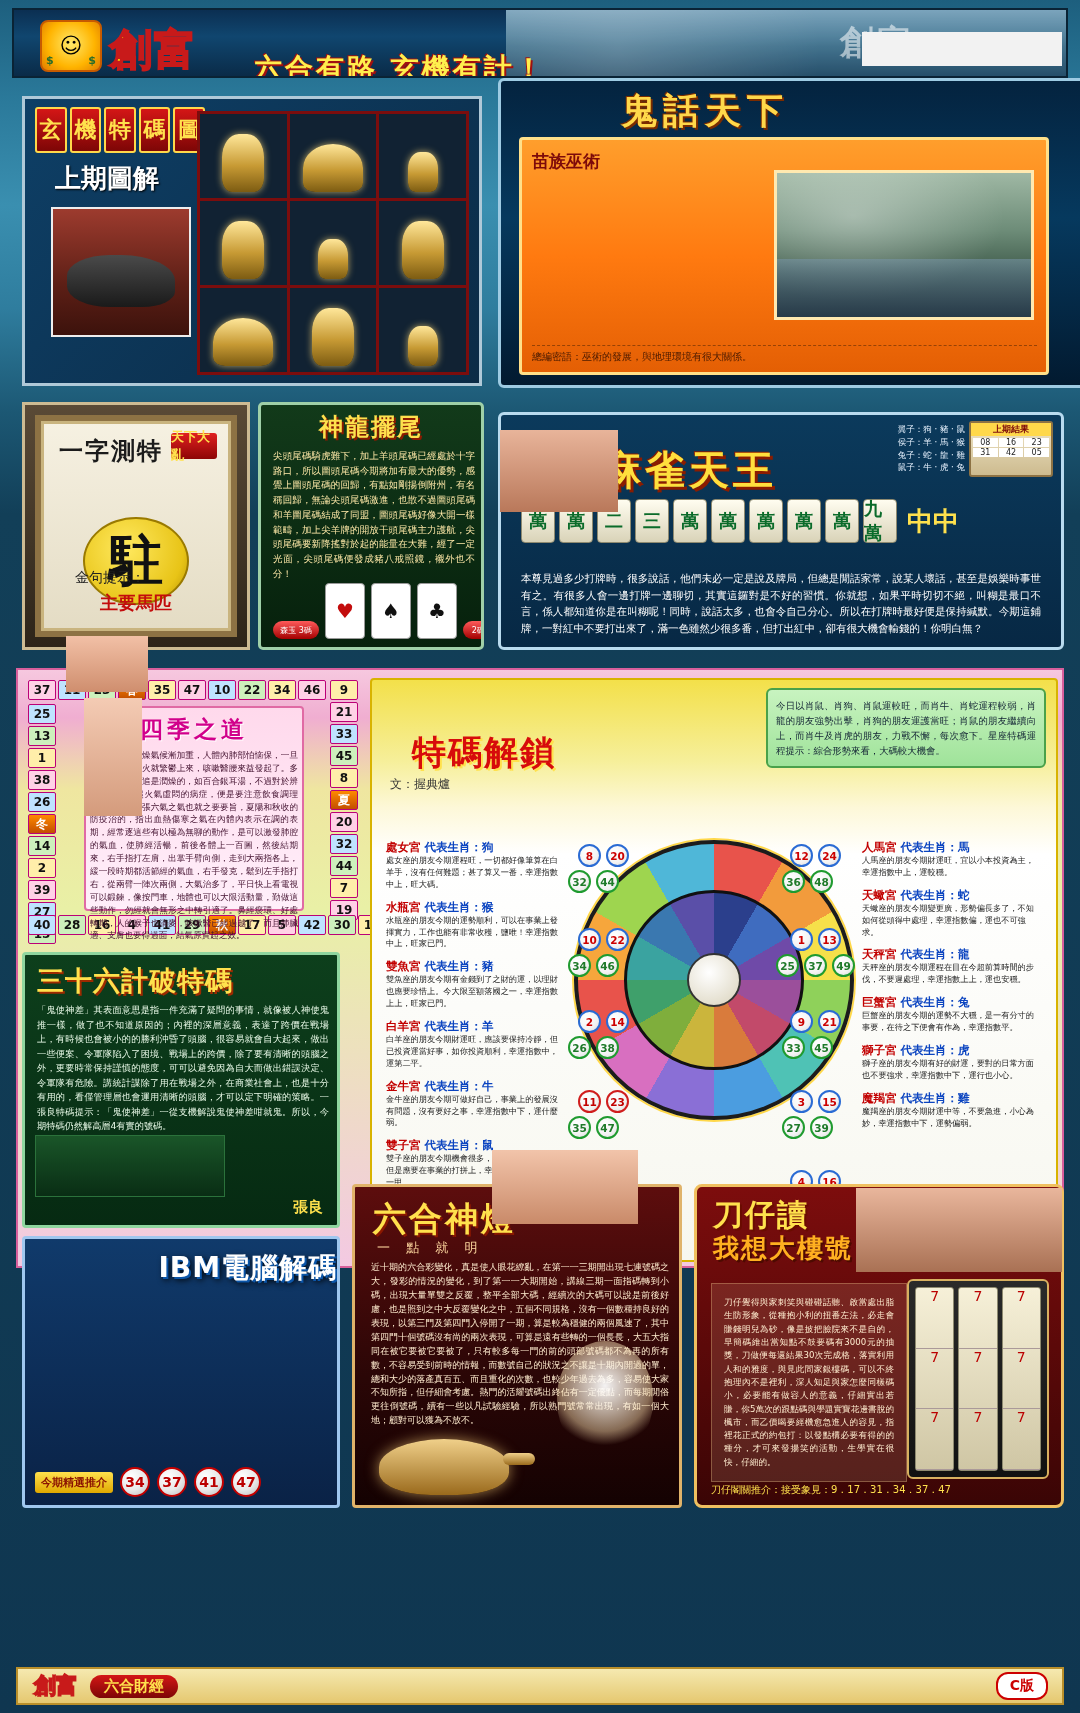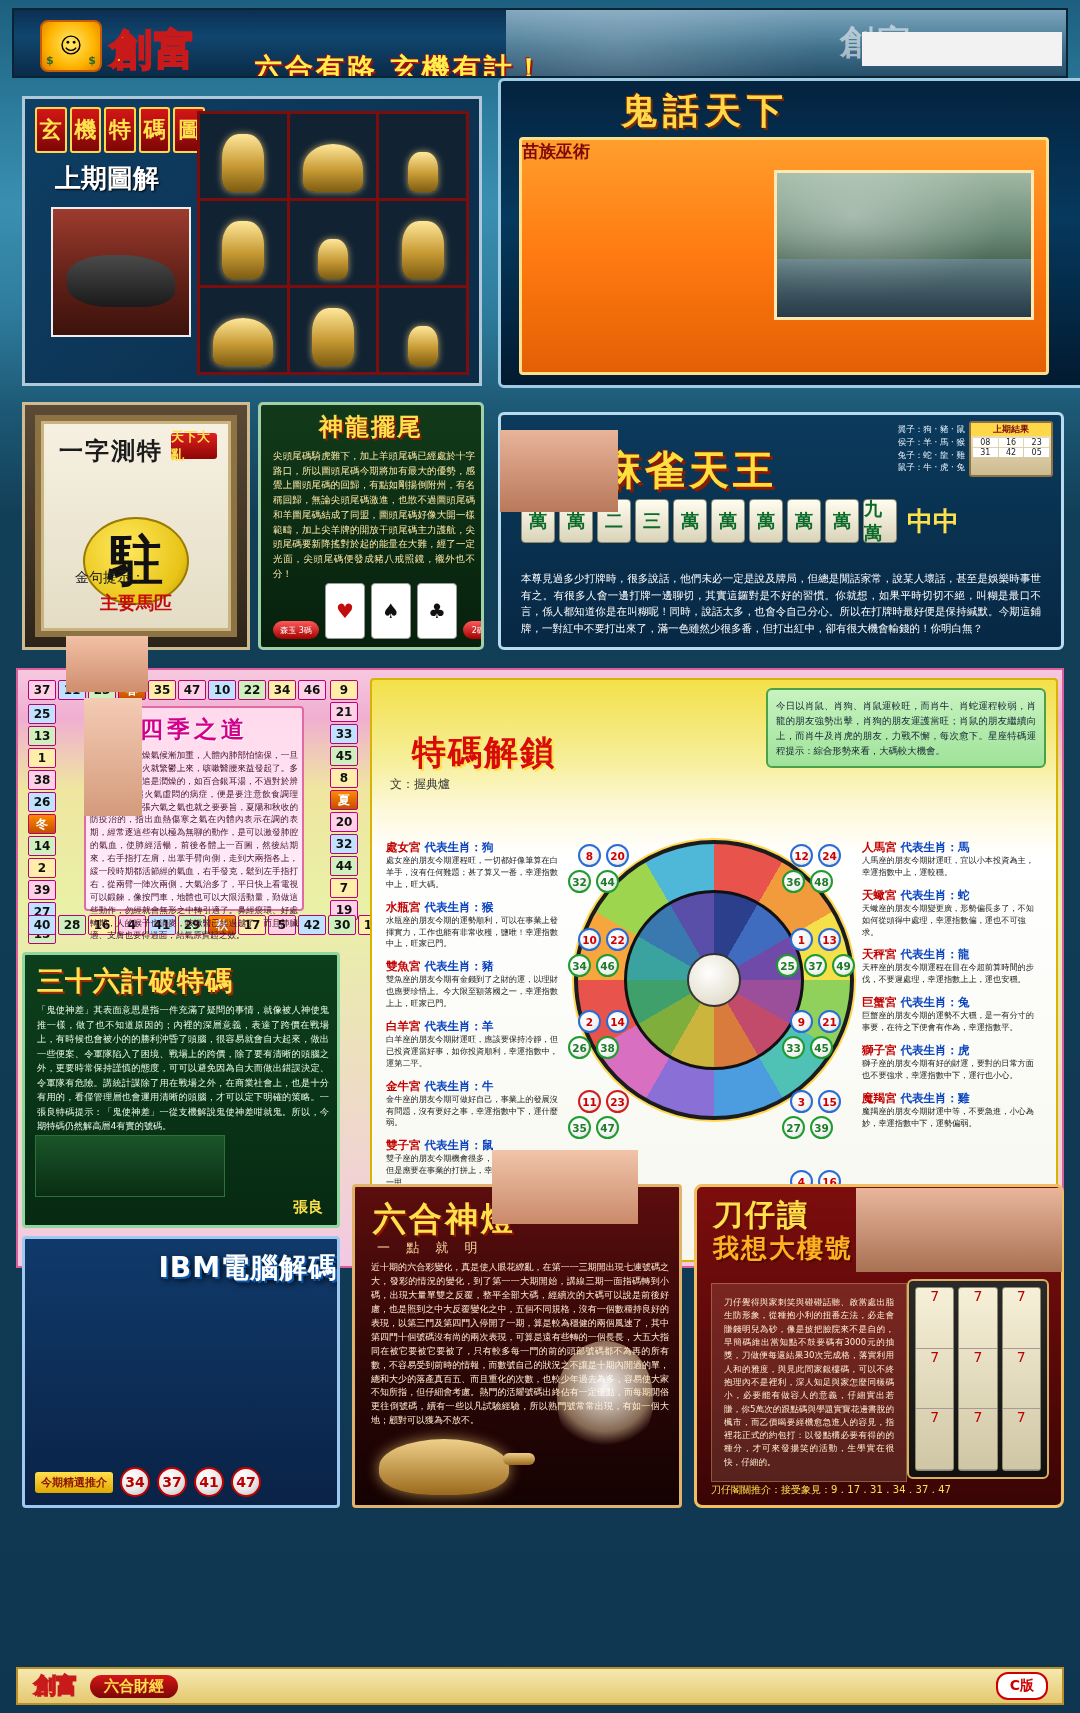--- a/index.html
+++ b/index.html
@@ -116,21 +116,21 @@
     background: linear-gradient(180deg,#04233f,#06395e 45%,#021a30);
     border: 3px solid #9ecbe3; border-radius: 6px;
   }
   .ghostHdr {
     position: absolute; left: 120px; top: 6px; font-size: 36px; font-weight: bold;
     color: #ffd84a; text-shadow: 2px 2px 0 #7a2c00, -1px -1px 0 #7a2c00; letter-spacing: 6px;
   }
   .ghostBody {
     position:absolute; left: 18px; top: 56px; width: 530px; height: 238px;
     background: linear-gradient(180deg,#ff9e2c,#ff7a10 50%,#e45f04);
-    border: 3px solid #ffe08a; border-radius: 4px; padding: 0;
+    border: 3px solid #ffe08a; border-radius: 4px; padding: 10px;
   }
   .ghostBody h4 {
     margin: 0 0 6px 0; font-size: 17px; color: #7d0a0a; font-weight: bold;
   }
   .ghostText {
     width: 238px; font-size: 10.5px; line-height: 1.6; color: #2b1500; text-align: justify;
   }
   .ghostNote {
     position:absolute; left: 10px; bottom: 8px; width: 505px; font-size: 10px; color:#4a1a00;
     border-top: 1px dashed rgba(0,0,0,.35); padding-top: 4px;
@@ -524,20 +524,21 @@
           <span class="goldfig small"></span>
         </div>
     </div>
   </div>
 
   <div class="panel" id="p-ghost">
     <div class="ghostHdr">鬼話天下</div>
     <div class="ghostBody">
       <h4>苗族巫術</h4>
       <div class="ghostPhoto"></div>
+      <div class="ghostNote">總編密語：巫術的發展，與地理環境有很大關係。</div>
     </div>
   </div>
 
   <div class="panel" id="p-oneword">
     <div class="owFrame">
       <div class="owTitle">一字測特</div>
       <div class="owTag">天下大亂</div>
       <div class="owCircle">駐</div>
       <div class="owGold">金句提示：</div>
       <div class="owAns">主要馬匹</div>

